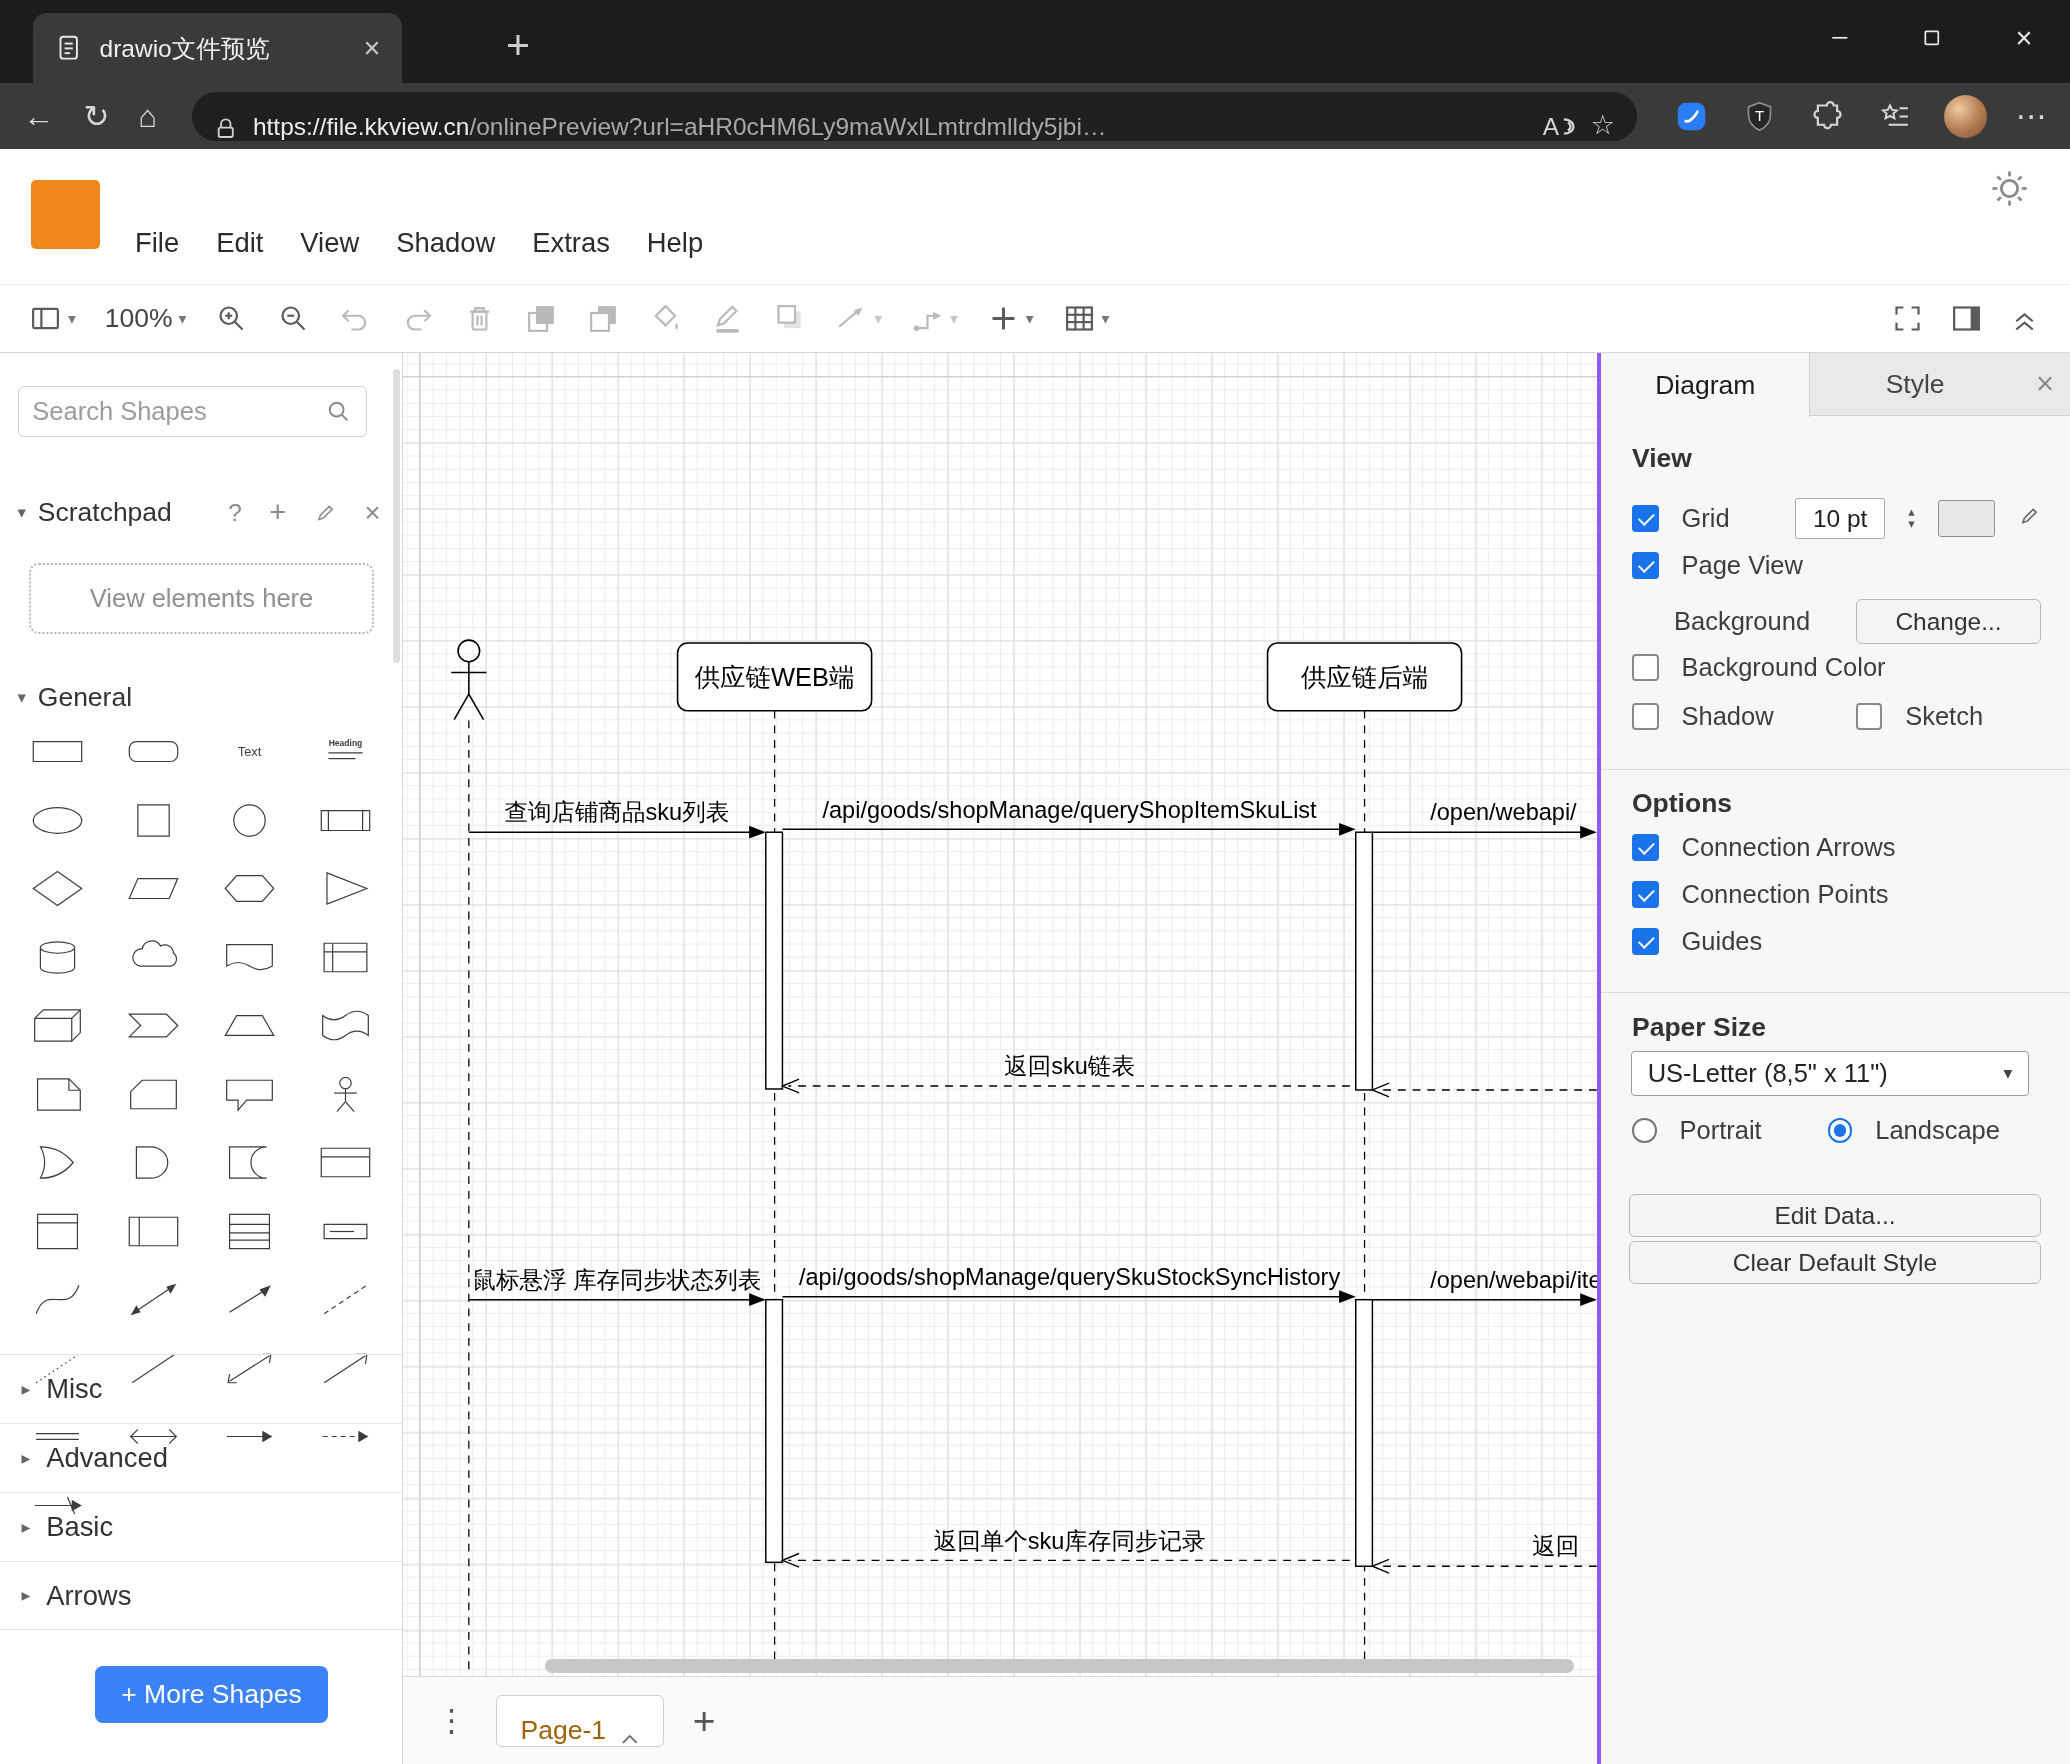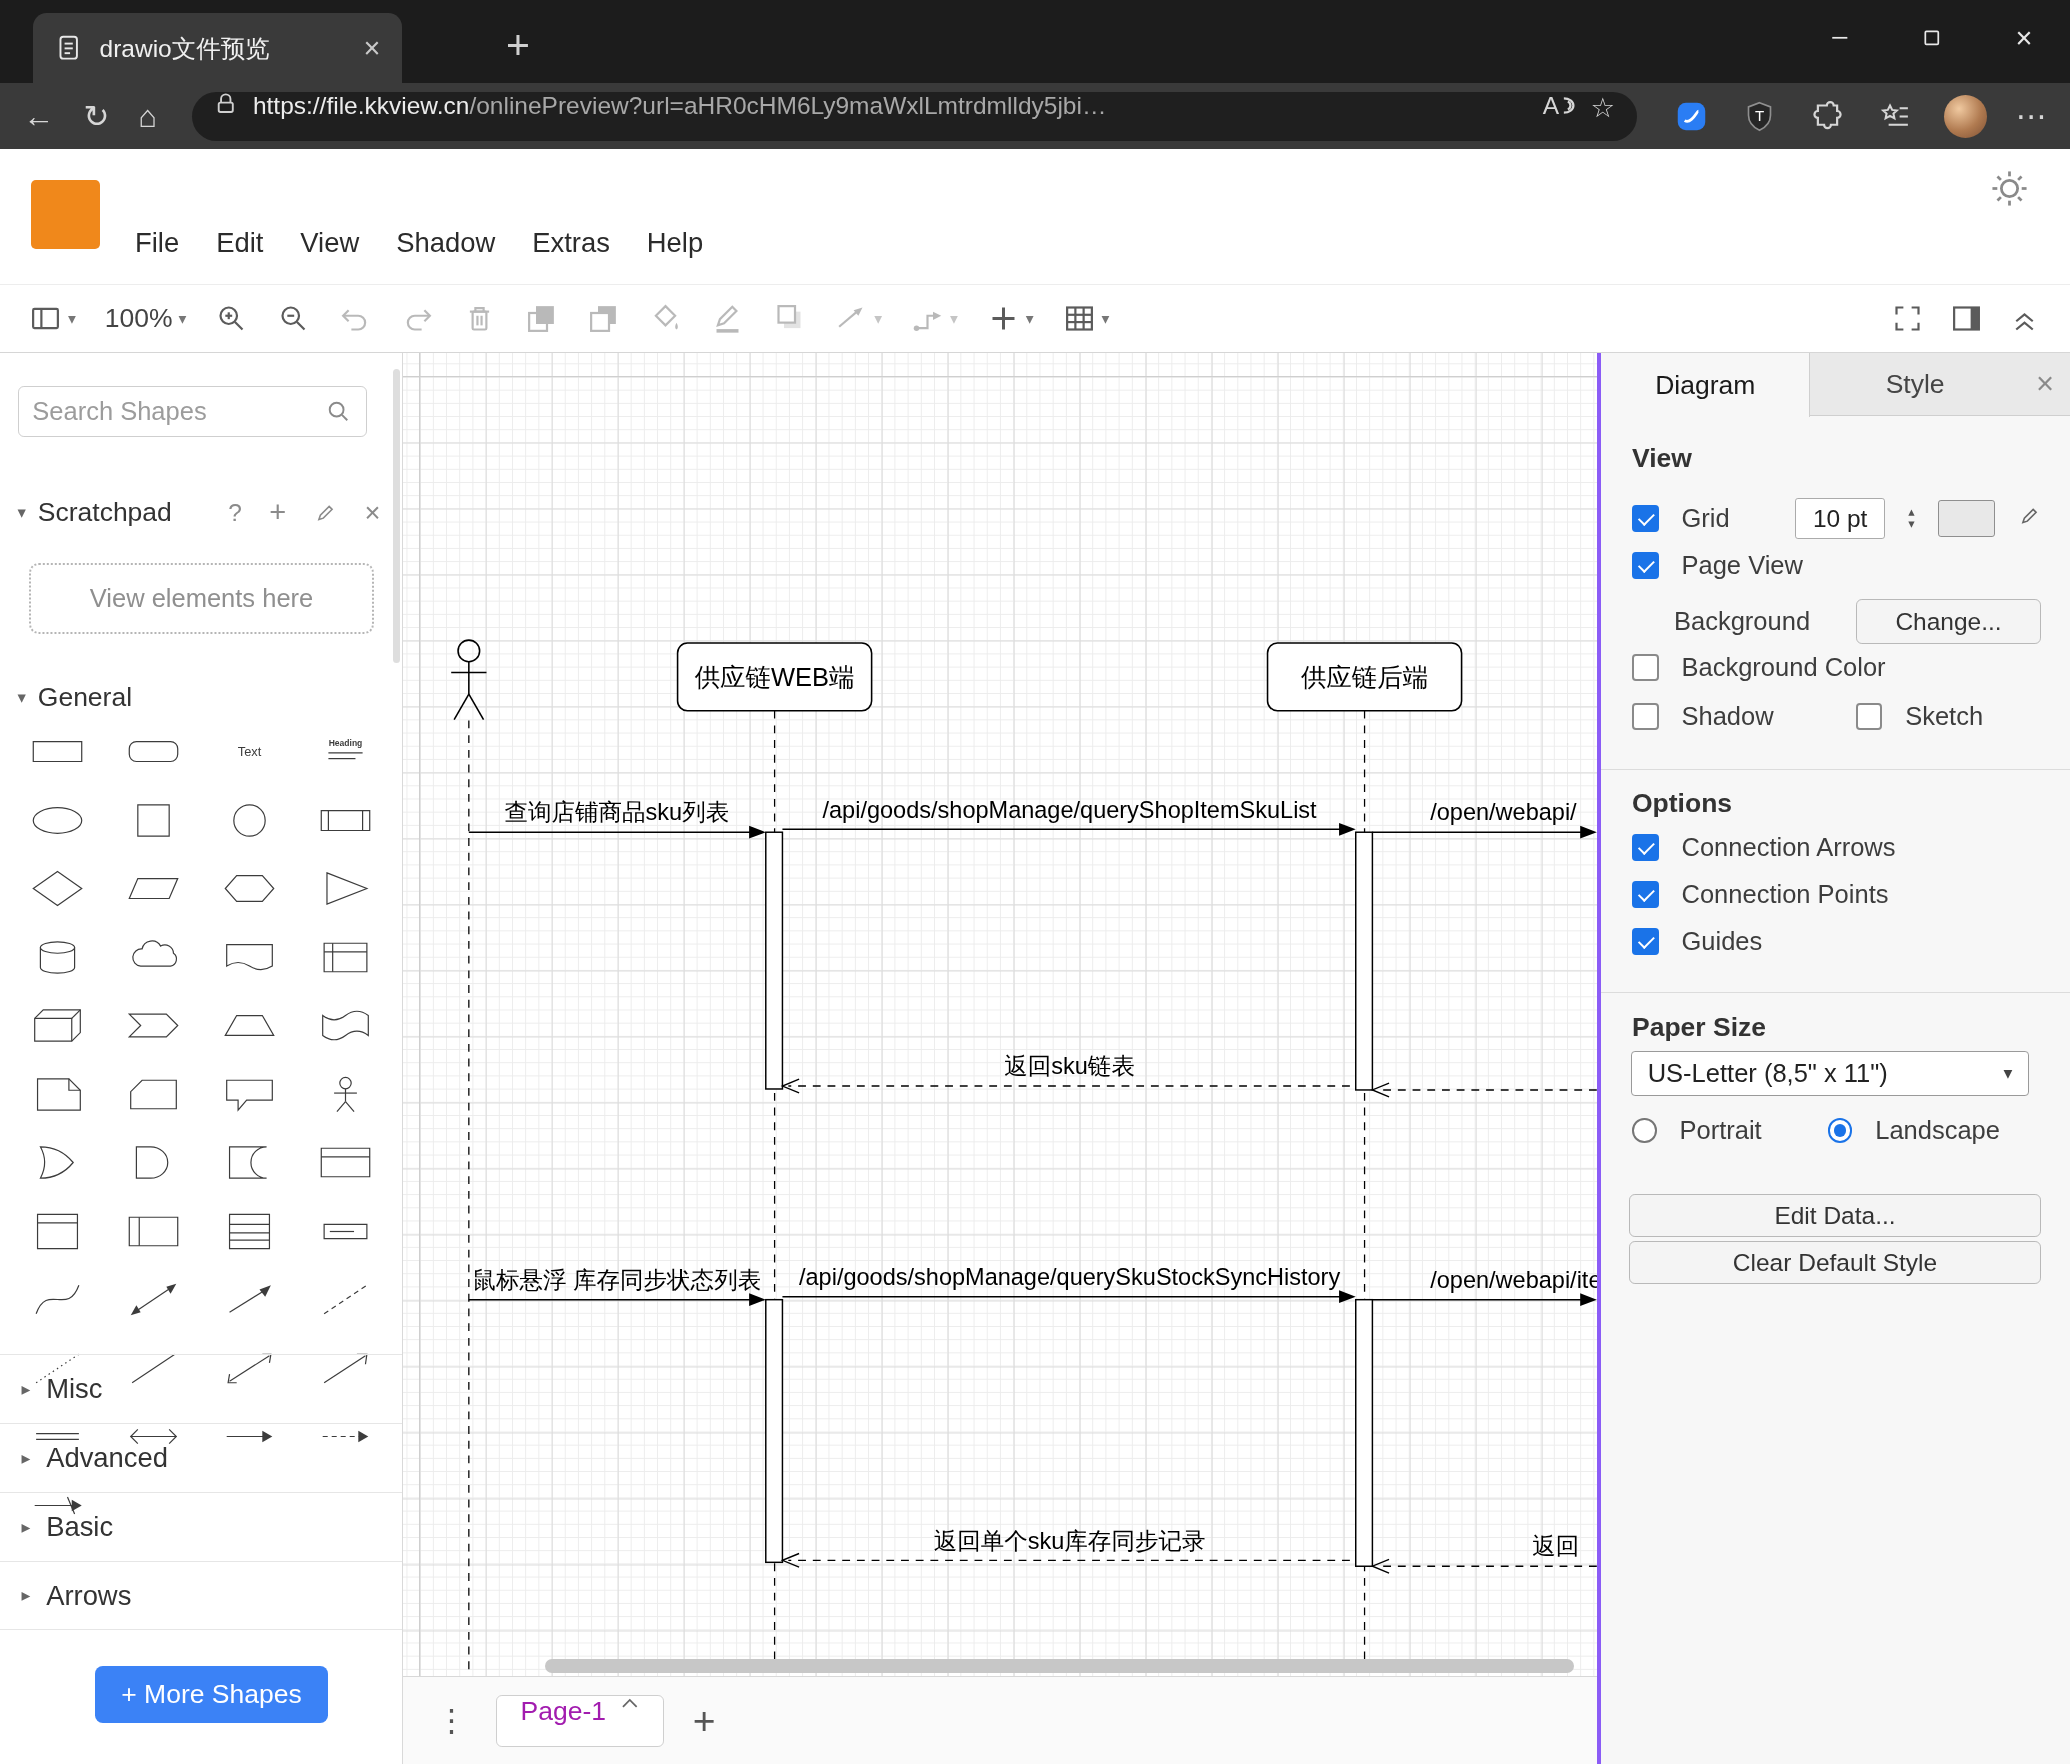--- a/index.html
+++ b/index.html
@@ -20,21 +20,21 @@
   .tab-close{color:#c9c9c9;font-size:29px;line-height:1}
   .newtab{position:absolute;left:506px;top:21.6px;color:#cfcfcf;font-size:41px;font-weight:300}
   .win-controls{position:absolute;right:0;top:0;height:76px;display:flex}
   .win-btn{width:92px;display:flex;align-items:center;justify-content:center;color:#e8e8e8;font-size:29px}
   .win-btn svg{stroke:#e8e8e8;fill:none;stroke-width:1.6px}
 
   
   .navbar{position:absolute;left:0;top:83px;width:100%;height:66px;background:#3a3a3a;
           display:flex;align-items:center;padding:0 23.5px;gap:29px}
   .nav-glyph{color:#d6d6d6;font-size:31px;line-height:1}
-  .addressbar{flex:1;height:49px;background:#1f1f1f;border-radius:25.5px;display:flex;align-items:flex-start;
+  .addressbar{flex:1;height:49px;background:#1f1f1f;border-radius:25.5px;display:flex;align-items:flex-end;
               padding:0 21.6px;gap:15.7px;min-width:0;margin:0 5.9px}
   .addressbar svg{stroke:#cfcfcf;fill:none;stroke-width:1.6px;flex:none}
   .url{flex:1;min-width:0;white-space:nowrap;overflow:hidden;text-overflow:ellipsis;font-size:24.5px}
   .url-host{color:#ececec}
   .url-path{color:#a8a8a8}
   .ra{display:flex;align-items:flex-start;color:#d6d6d6;font-size:24.5px;gap:2px}
   .ra svg{stroke:#d6d6d6;fill:none;stroke-width:1.4px}
   .pill-star{color:#d6d6d6;font-size:27.4px}
   .ext{display:flex;align-items:center;justify-content:center;width:39px;height:39px;flex:none}
   .ext svg{width:33px;height:33px}
@@ -115,22 +115,22 @@
   .msg{stroke:#000;stroke-width:1.6}
   .ah{fill:#000;stroke:none}
   .ret{stroke:#000;stroke-width:1.4;stroke-dasharray:8 7}
   .oh{fill:none;stroke:#000;stroke-width:1.4}
   .mlabel{font-size:24px;text-anchor:middle;fill:#000;font-family:inherit}
   .mlabel.start{text-anchor:start}
   .hscroll{position:absolute;bottom:2.9px;left:142px;width:1029px;height:13.7px;background:#c7c7c7;border-radius:7.8px}
   .pagebar{position:absolute;left:0;right:0;bottom:0;height:88px;background:#fafafa;border-top:1px solid #d8d8d8;
            display:flex;align-items:center;padding-left:33px;gap:29px}
   .pb-dots{color:#555;font-size:31px}
-  .page-tab{height:52px;background:#fff;border:1px solid #cfcfcf;border-radius:5.9px;display:flex;align-items:flex-start;
-            gap:13.7px;padding:0 23.5px;font-size:26.5px;color:#a21caf}
+  .page-tab{height:52px;background:#fff;border:1px solid #cfcfcf;border-radius:5.9px;display:flex;align-items:flex-end;
+            gap:13.7px;padding:0 23.5px;font-size:26.5px;color:#a16207}
   .page-tab svg{stroke:#666;fill:none;stroke-width:1.8px}
   .pb-add{color:#555;font-size:39px;font-weight:300}
 
   
   .fp-tabs{position:absolute;left:0;top:0;right:0;height:63px;background:#e9e9e9;border-bottom:1px solid #cfcfcf;display:flex}
   .fp-tab{width:213px;display:flex;align-items:center;justify-content:center;font-size:26.5px;color:#454545}
   .fp-tab.active{height:64px;background:#f7f7f7;border-right:1px solid #cfcfcf;color:#1a1a1a}
   .fp-close{margin-left:auto;width:51px;display:flex;align-items:center;justify-content:center;color:#8a8a8a;font-size:31px}
   .fp-h{position:absolute;left:31px;font-weight:bold;font-size:26.5px;color:#333}
   .fp-row{position:absolute;left:31px;right:29px;display:flex;align-items:center;gap:23px;font-size:25.5px;color:#3d3d3d}

